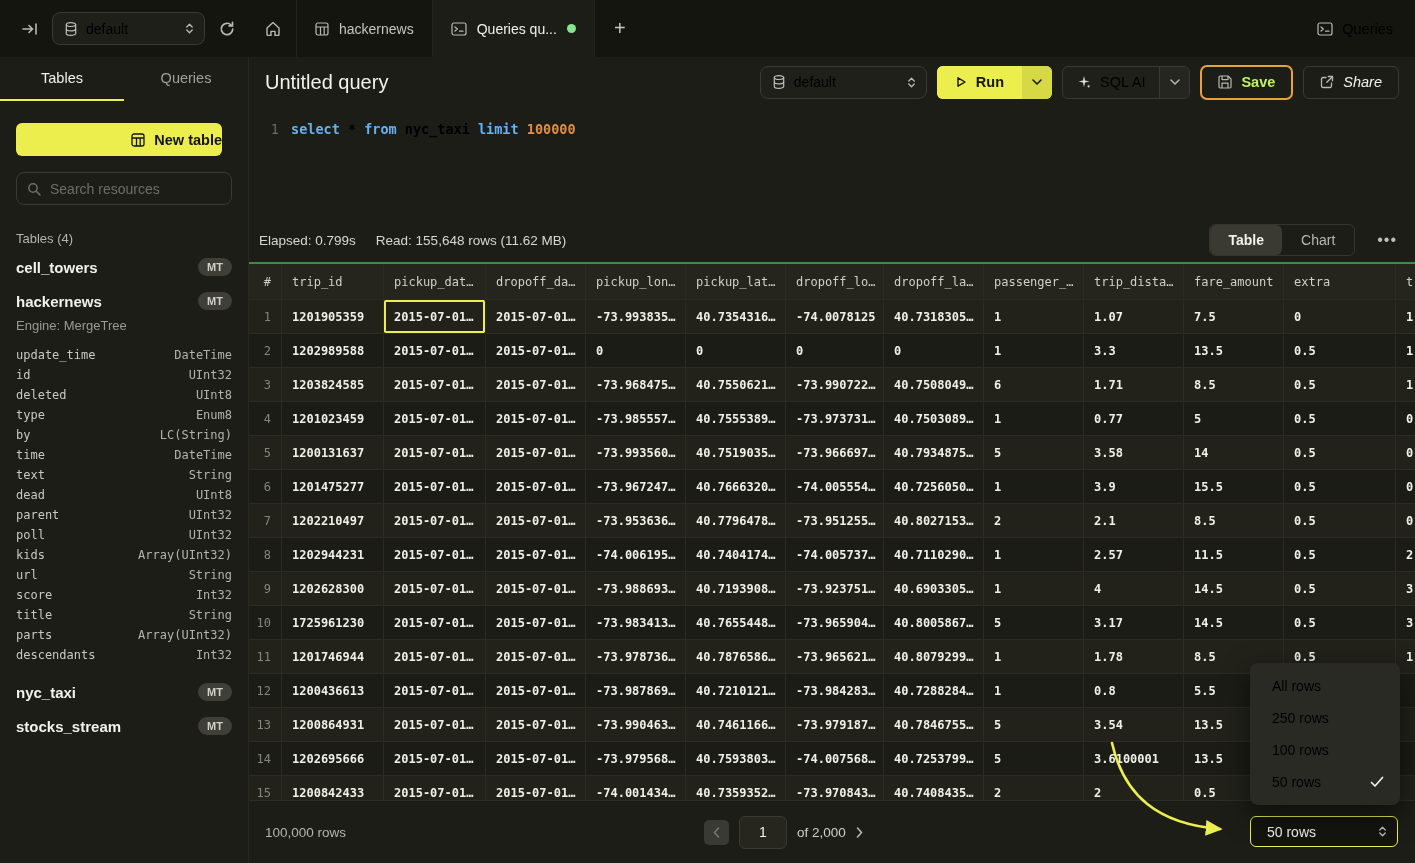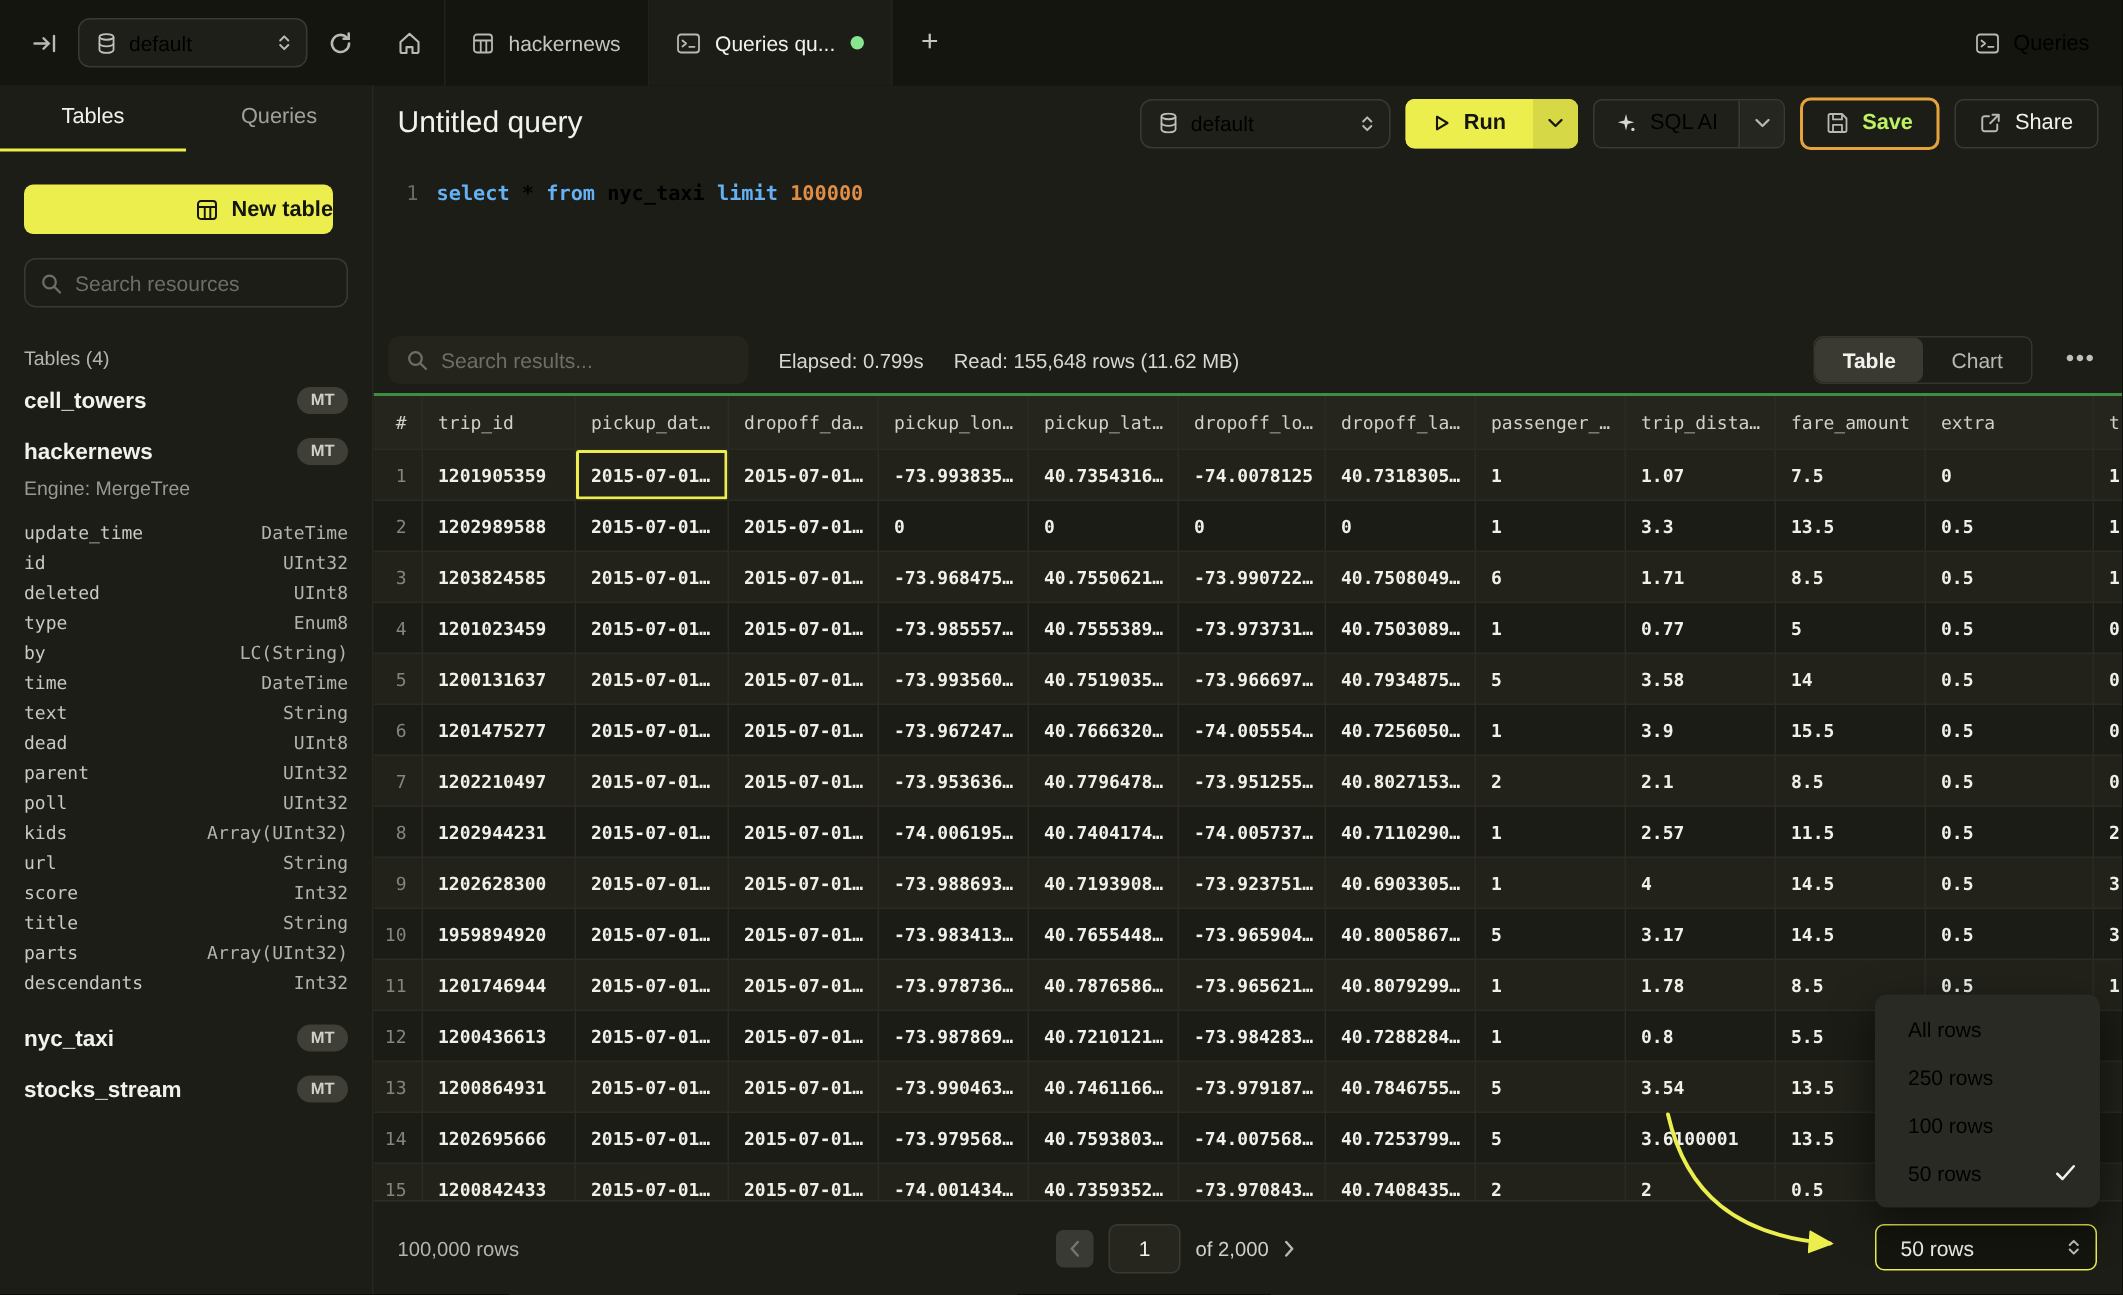--- a/index.html
+++ b/index.html
@@ -64,21 +64,21 @@
   .query-toolbar{display:flex;align-items:center;height:50px;padding:0 16px;gap:10px;flex:none;}
   .query-title{font-size:20px;color:#f2f2ec;margin-right:auto;}
   .db-select.small{flex:none;width:167px;height:33px;background:#20201a;}
   .run-btn{display:flex;align-items:stretch;height:33px;border-radius:6px;overflow:hidden;cursor:pointer;border:none;padding:0;background:var(--accent);}
   .run-main{display:flex;align-items:center;gap:9px;padding:0 18px;background:var(--accent);color:#15150f;font-size:14.5px;font-weight:600;}
   .run-caret{display:flex;align-items:center;justify-content:center;width:30px;background:#d6d945;color:#15150f;}
   .ghost-btn{display:flex;align-items:stretch;height:33px;border:1px solid #3a3a33;border-radius:6px;overflow:hidden;background:#20201a;color:#ececе6;cursor:pointer;padding:0;}
   .ghost-main{display:flex;align-items:center;gap:9px;padding:0 14px;font-size:14.5px;color:#ececе6;}
   .ghost-caret{display:flex;align-items:center;justify-content:center;width:30px;border-left:1px solid #3a3a33;background:#262620;color:#b9b9b3;}
   .save-btn{display:flex;align-items:center;gap:9px;height:35px;padding:0 16px;background:#1d1d17;border:2px solid var(--save-border);border-radius:7px;color:#bef264;font-size:14.5px;font-weight:600;cursor:pointer;}
-  .share-btn{display:flex;align-items:center;gap:9px;height:33px;padding:0 16px;background:#1d1d17;border:1px solid #3a3a33;border-radius:6px;color:#f2f2ec;font-size:14.5px;cursor:pointer;}
+  .share-btn{display:flex;align-items:center;gap:9px;height:33px;padding:0 16px;background:#1d1d17;border:1px solid #3a3a33;border-radius:6px;color:#f2f2ec;font-size:14.5px;cursor:pointer;font-style:italic;}
 
   
   .editor{height:117px;flex:none;padding-top:12px;font-family:"DejaVu Sans Mono",monospace;font-size:13.5px;font-weight:bold;}
   .code-line{display:flex;align-items:center;height:20px;}
   .gutter{width:30px;text-align:right;color:#6a6a64;font-weight:normal;flex:none;}
   .code{padding-left:12px;white-space:pre;}
   .tok-keyword{color:var(--kw);}
   .tok-plain{color:#ececе6;}
   .tok-number{color:var(--num);}
 
@@ -390,29 +390,20 @@
       </div>
 
       <div class="editor">
         <div class="code-line">
           <span class="gutter">1</span>
           <span class="code" id="code-tokens"><span class="tok-keyword">select </span><span class="tok-plain">* </span><span class="tok-keyword">from </span><span class="tok-plain">nyc_taxi </span><span class="tok-keyword">limit </span><span class="tok-number">100000</span></span>
         </div>
       </div>
 
       <div class="results-toolbar">
-        <div class="results-search">
-          <span class="icon-btn">
-            <svg width="14" height="14" viewBox="0 0 14 14" fill="none" stroke="#6e6e68" stroke-width="1.5" stroke-linecap="round">
-                <circle cx="6" cy="6" r="4.2"></circle>
-                <path d="M9.4 9.4 13 13"></path>
-              </svg>
-          </span>
-          <input placeholder="Search results..." style="">
-        </div>
         <span class="stat">Elapsed: 0.799s</span>
         <span class="stat">Read: 155,648 rows (11.62 MB)</span>
         <div class="view-toggle">
           <div class="view-seg active">Table</div>
           <div class="view-seg">Chart</div>
         </div>
         <button class="more-btn">•••</button>
       </div>
 
       <div class="green-line"></div>
@@ -562,21 +553,21 @@
             <div class="td" style="width: 98px;">-73.923751…</div>
             <div class="td" style="width: 100px;">40.6903305…</div>
             <div class="td" style="width: 100px;">1</div>
             <div class="td" style="width: 100px;">4</div>
             <div class="td" style="width: 100px;">14.5</div>
             <div class="td" style="width: 112px;">0.5</div>
             <div class="td" style="width: 80px;">3</div>
           </div>
           <div class="tr even">
             <div class="td numcol" style="width: 33px;">10</div>
-            <div class="td" style="width: 102px;">1959894920</div>
+            <div class="td" style="width: 102px;">1725961230</div>
             <div class="td" style="width: 102px;">2015-07-01…</div>
             <div class="td" style="width: 100px;">2015-07-01…</div>
             <div class="td" style="width: 100px;">-73.983413…</div>
             <div class="td" style="width: 100px; text-align: right;">40.7655448…</div>
             <div class="td" style="width: 98px;">-73.965904…</div>
             <div class="td" style="width: 100px;">40.8005867…</div>
             <div class="td" style="width: 100px;">5</div>
             <div class="td" style="width: 100px;">3.17</div>
             <div class="td" style="width: 100px;">14.5</div>
             <div class="td" style="width: 112px;">0.5</div>

